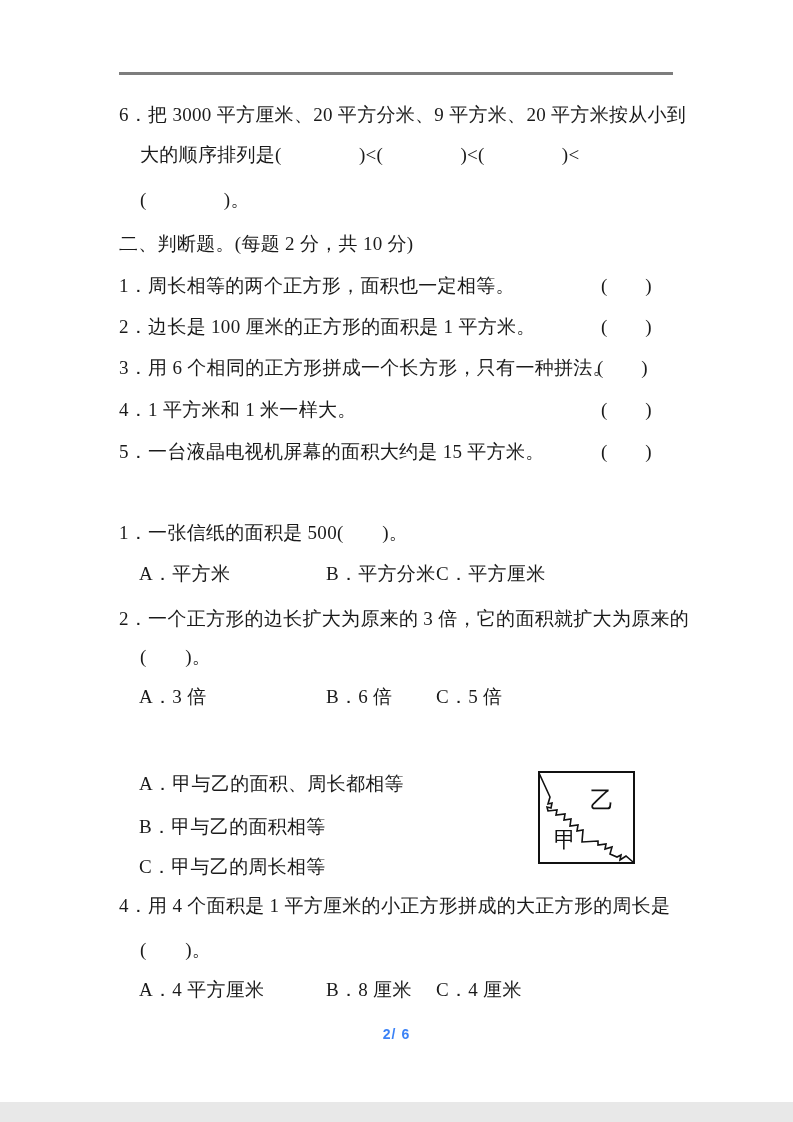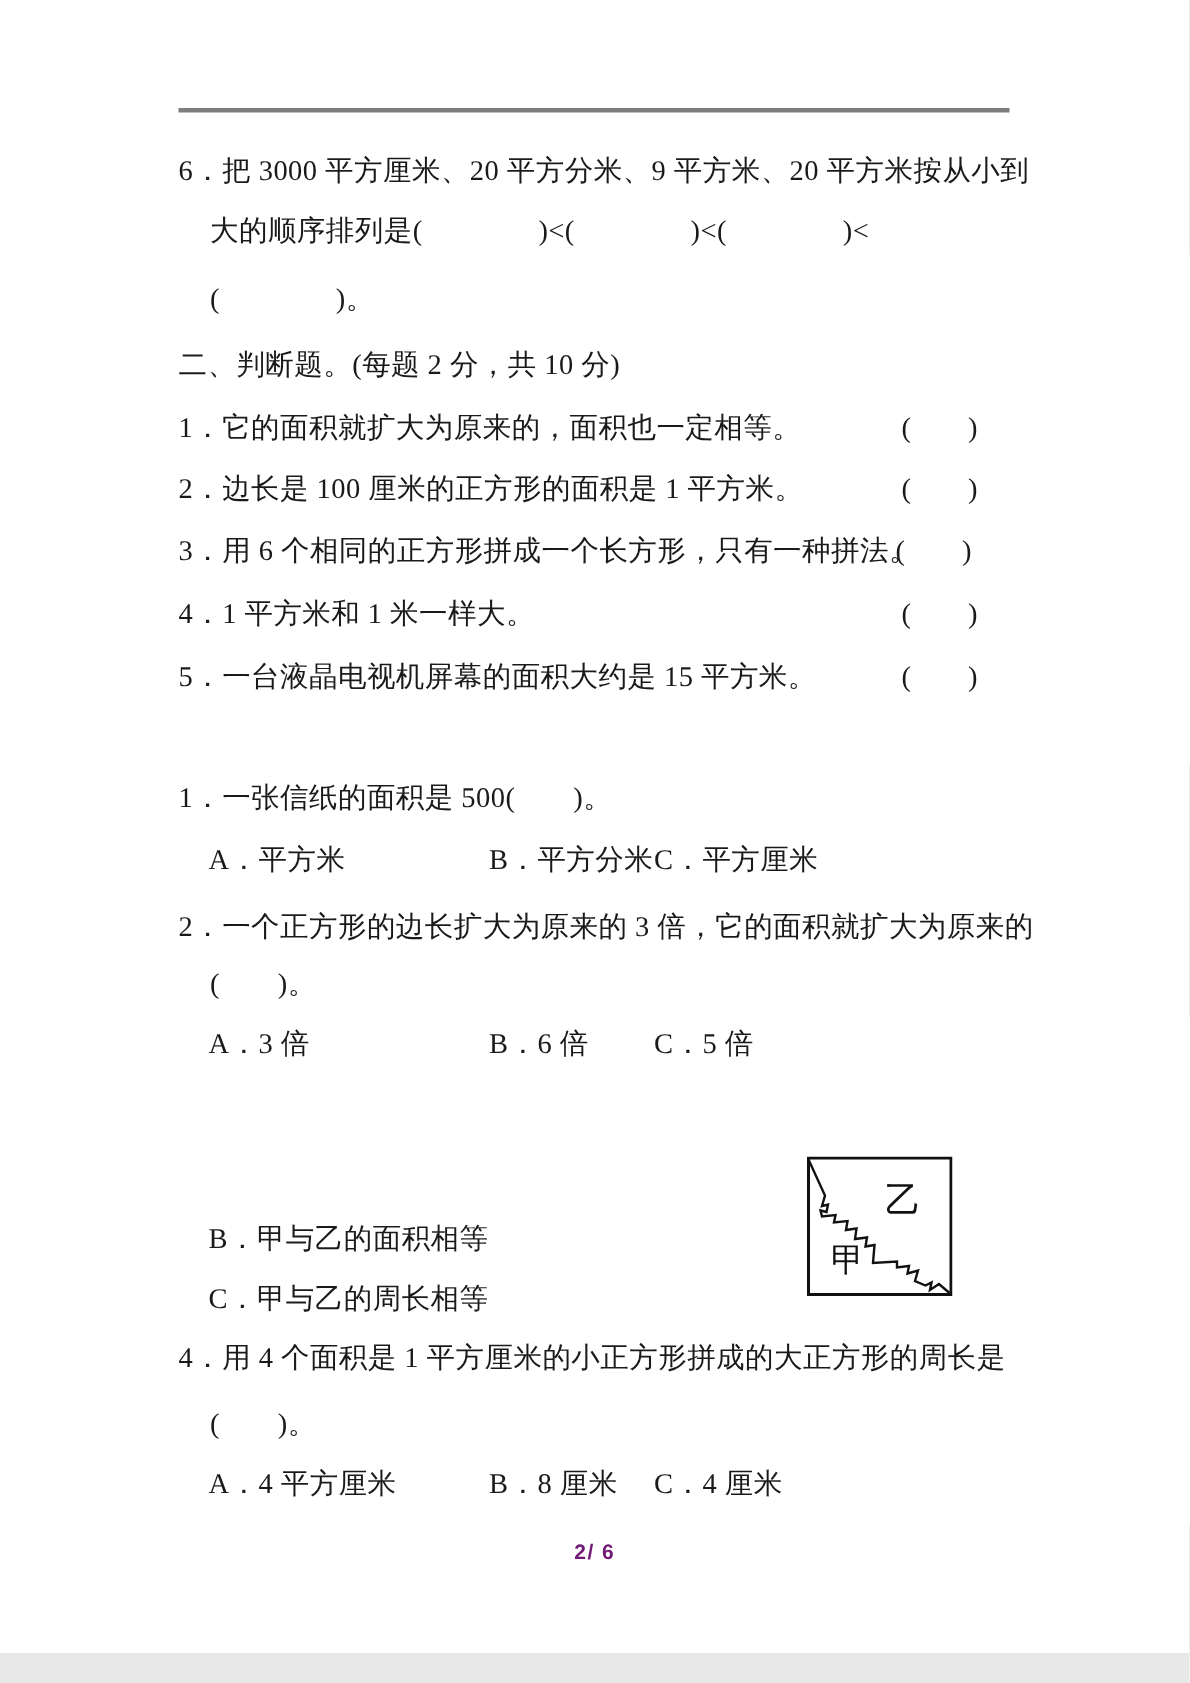--- a/index.html
+++ b/index.html
@@ -31,38 +31,38 @@
   .answer{position:absolute;height:28px;line-height:28px;font-size:19px;white-space:nowrap;}
   .figure{position:absolute;left:538px;top:771px;}
   .figure text{
     font-family:"Liberation Serif","DejaVu Serif",serif;
     fill:#111;
   }
   .pagenum{
     position:absolute;left:0;top:1026px;width:793px;
     text-align:center;
     font-family:"Liberation Sans","DejaVu Sans",sans-serif;
-    font-weight:bold;font-size:14px;color:#701a75;
+    font-weight:bold;font-size:14px;color:#3b82f6;
     letter-spacing:1px;
   }
 </style>
 </head>
 <body>
 
 <div class="page">
 
   <div class="rule"></div>
 
   <div class="row" style="left:119px;top:101px"><span class="num">6．</span><span>把 3000 平方厘米、20 平方分米、9 平方米、20 平方米按从小到</span></div>
   <div class="row" style="left:140px;top:141px">大的顺序排列是(　　　　)&lt;(　　　　)&lt;(　　　　)&lt;</div>
   <div class="row" style="left:140px;top:186px">(　　　　)。</div>
 
   <div class="row" style="left:119px;top:230px">二、判断题。(每题 2 分，共 10 分)</div>
 
-  <div class="row" style="left:119px;top:272px"><span class="num">1．</span><span>它的面积就扩大为原来的，面积也一定相等。</span></div>
+  <div class="row" style="left:119px;top:272px"><span class="num">1．</span><span>周长相等的两个正方形，面积也一定相等。</span></div>
   <div class="answer" style="left:601px;top:272px">(　　)</div>
 
   <div class="row" style="left:119px;top:313px"><span class="num">2．</span><span>边长是 100 厘米的正方形的面积是 1 平方米。</span></div>
   <div class="answer" style="left:601px;top:313px">(　　)</div>
 
   <div class="row" style="left:119px;top:354px"><span class="num">3．</span><span>用 6 个相同的正方形拼成一个长方形，只有一种拼法。</span></div>
   <div class="answer" style="left:597px;top:354px">(　　)</div>
 
   <div class="row" style="left:119px;top:396px"><span class="num">4．</span><span>1 平方米和 1 米一样大。</span></div>
   <div class="answer" style="left:601px;top:396px">(　　)</div>
@@ -79,20 +79,21 @@
   </div>
 
   <div class="row" style="left:119px;top:605px"><span class="num">2．</span><span>一个正方形的边长扩大为原来的 3 倍，它的面积就扩大为原来的</span></div>
   <div class="row" style="left:140px;top:643px">(　　)。</div>
   <div class="row opts-row" style="top:683px">
     <span class="optA">A．3 倍</span>
     <span class="optB">B．6 倍</span>
     <span class="optC">C．5 倍</span>
   </div>
 
+  <div class="row" style="left:139px;top:770px">A．甲与乙的面积、周长都相等</div>
   <div class="row" style="left:139px;top:853px">C．甲与乙的周长相等</div>
   <div class="row" style="left:139px;top:813px">B．甲与乙的面积相等</div>
 
   <svg class="figure" width="97" height="93" viewBox="0 0 97 93">
     <rect x="1" y="1" width="95" height="91" fill="none" stroke="#111" stroke-width="2"></rect>
     <polyline points="1,2 12,26 10,33 14,32 13,37 9,36 10,40 19,39 18,44 27,43 26,49 33,48 32,55 40,54 39,60 45,59 44,71 60,70 60,74 68,73 67,78 74,76 72,83 79,86 83,84 82,89 88,85 95,91" fill="none" stroke="#111" stroke-width="1.6"></polyline>
     <text x="52" y="37" font-size="24">乙</text>
     <text x="16" y="76" font-size="22">甲</text>
   </svg>
 

